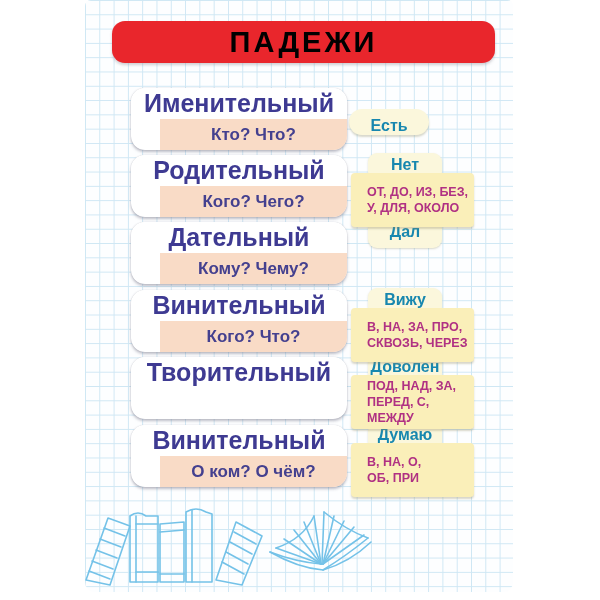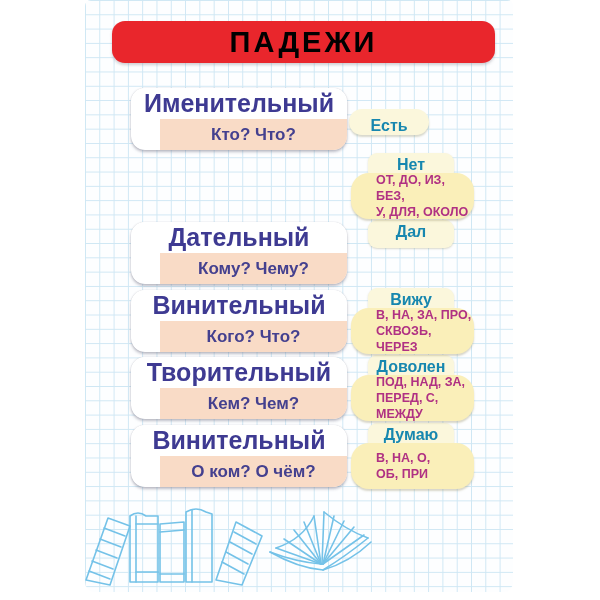--- a/index.html
+++ b/index.html
@@ -41,32 +41,32 @@
     font-weight:bold;font-size:17px;color:#44408F;background:#F9DBC6;margin-left:29px;
   }
   .pill{
     position:absolute;left:349px;top:21px;width:80px;height:26px;
     background:#FBF7DC;border-radius:14px;z-index:1;
     display:flex;align-items:flex-end;justify-content:center;
     color:#1787AF;font-weight:bold;font-size:16px;
     box-shadow:0 2px 2px rgba(150,145,110,.35);
   }
   .word-tab{
-    position:absolute;left:368px;top:-2px;width:86px;height:28px;
+    position:absolute;left:368px;top:-2px;width:74px;height:28px;
     background:#FBF7DC;border-radius:9px;z-index:1;
     display:flex;align-items:flex-start;justify-content:center;
     padding-top:3px;box-sizing:border-box;
     color:#1787AF;font-weight:bold;font-size:16px;
     box-shadow:0 1px 2px rgba(150,145,110,.35);
   }
   .prep-box{
-    position:absolute;left:351px;top:18px;width:123px;height:46px;
-    background:#FAEFB9;border-radius:18px;z-index:2;
+    position:absolute;left:351px;top:18px;width:123px;height:54px;
+    background:#FAEFB9;border-radius:4px;z-index:2;
     display:flex;align-items:center;
-    padding-left:25px;box-sizing:border-box;
+    padding-left:16px;box-sizing:border-box;
     color:#B03183;font-weight:bold;font-size:12.5px;line-height:1.3;
     white-space:pre-line;
     box-shadow:0 2px 2px rgba(150,140,100,.35);
   }
   .books{position:absolute;left:78px;top:492px;z-index:0;}
   .books path, .books line{stroke:#74C2E8;stroke-width:1.6;fill:none;stroke-linejoin:round;stroke-linecap:round;}
 </style>
 </head>
 <body>
 
@@ -86,20 +86,24 @@
   </div>
 </div>
 
 <div class="row" style="top:155px">
   <div class="word-tab">
     <span>Нет</span>
   </div>
   <div class="prep-box">
     <span>ОТ, ДО, ИЗ, БЕЗ,
 У, ДЛЯ, ОКОЛО</span>
+  </div>
+  <div class="card">
+    <div class="case-name">Родительный</div>
+    <div class="case-question">Кого? Чего?</div>
   </div>
 </div>
 
 <div class="row" style="top:222px">
   <div class="word-tab">
     <span>Дал</span>
   </div>
   <div class="card">
     <div class="case-name">Дательный</div>
     <div class="case-question">Кому? Чему?</div>
@@ -123,21 +127,20 @@
 <div class="row" style="top:357px">
   <div class="word-tab">
     <span>Доволен</span>
   </div>
   <div class="prep-box">
     <span>ПОД, НАД, ЗА,
 ПЕРЕД, С, МЕЖДУ</span>
   </div>
   <div class="card">
     <div class="case-name">Творительный</div>
-    <div class="case-question">Кем? Чем?</div>
   </div>
 </div>
 
 <div class="row" style="top:425px">
   <div class="word-tab">
     <span>Думаю</span>
   </div>
   <div class="prep-box">
     <span>В, НА, О,
 ОБ, ПРИ</span>

